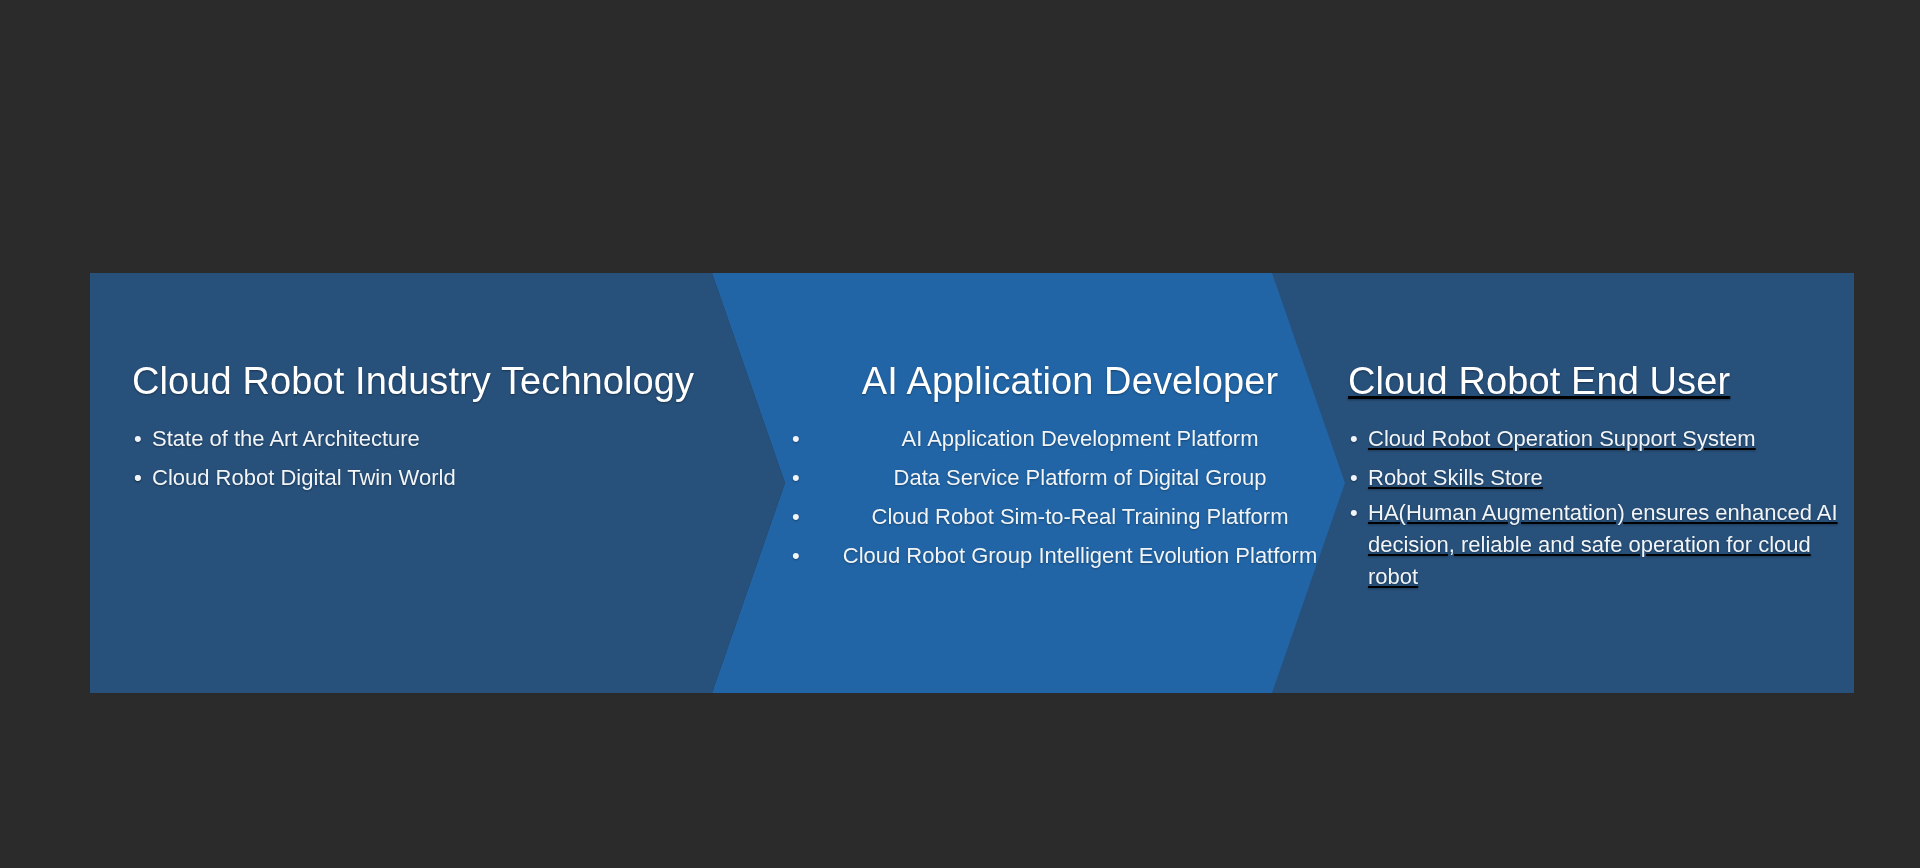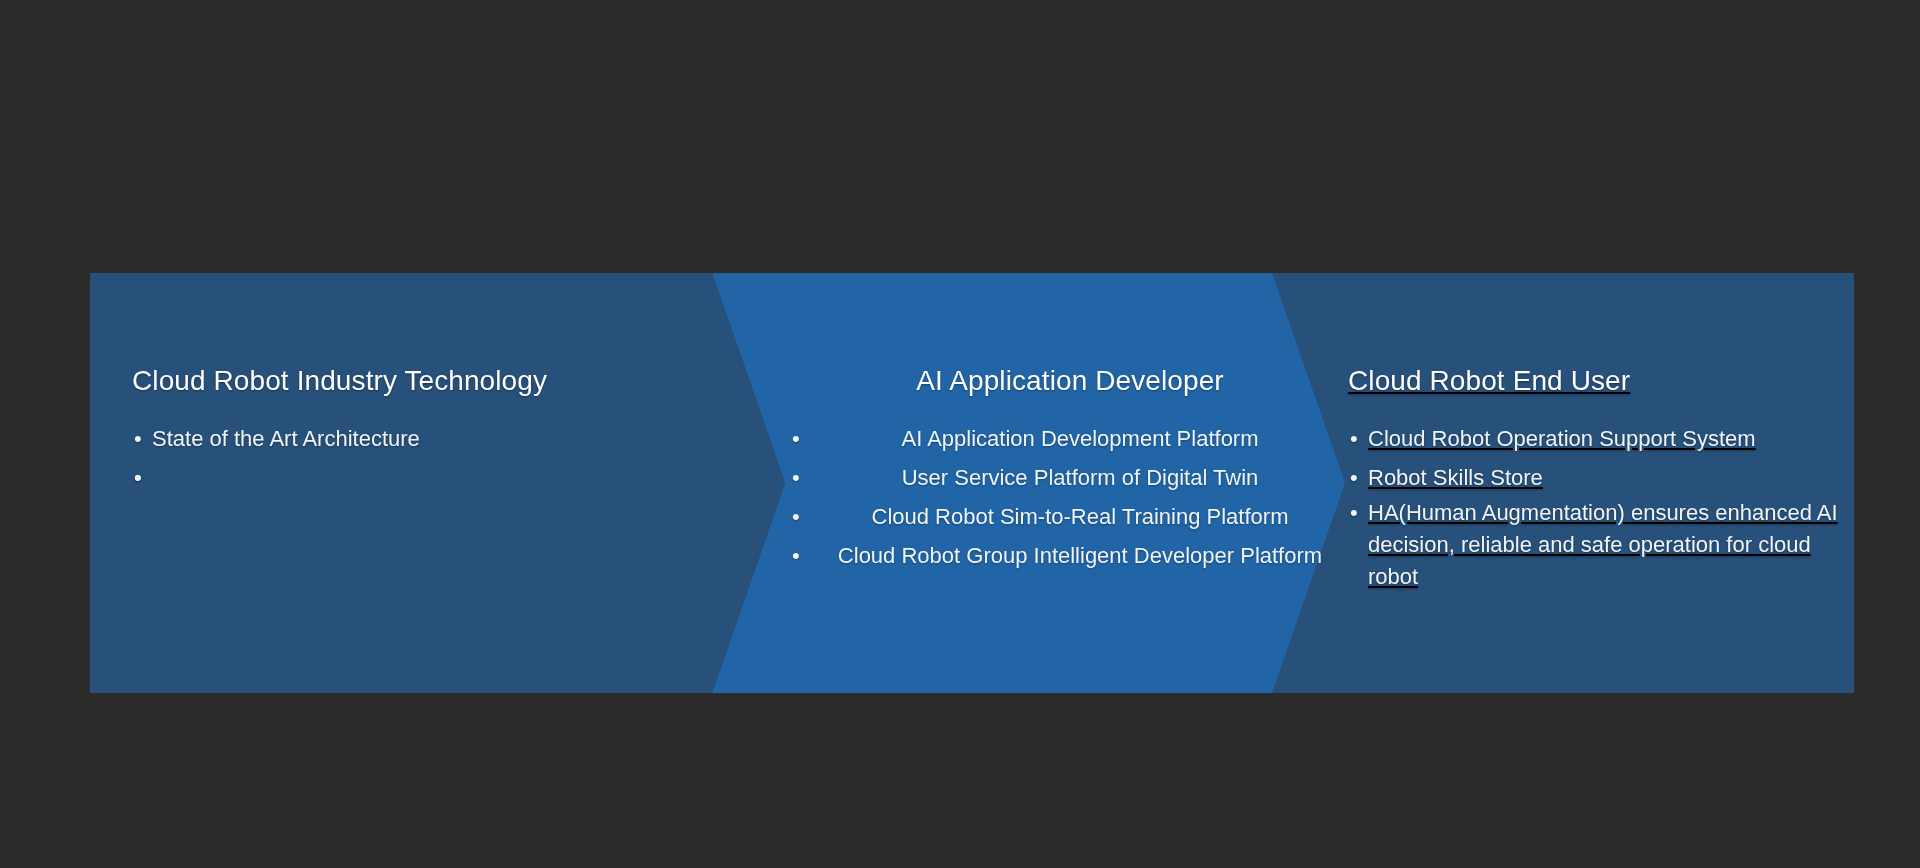--- a/index.html
+++ b/index.html
@@ -61,21 +61,21 @@
     height: 100%;
     box-sizing: border-box;
     padding-top: 88px;
   }
   .col-1 { left: 0;      width: 620px; padding-left: 42px; }
   .col-2 { left: 700px;  width: 560px; padding-left: 0px; text-align: center;  }
   .col-3 { left: 1258px; width: 500px; padding-left: 0px; text-decoration: underline;  }
 
   .panel-title {
     color: #ffffff;
-    font-size: 28px;
+    font-size: 38px;
     line-height: 40px;
     font-weight: 400;
     letter-spacing: 0.1px;
     white-space: nowrap;
     margin: 0 0 18px 0;
     text-shadow: 0 1px 2px rgba(0,0,0,0.35);
   }
   .col-1 .panel-title { padding-left: 0px; }
 
   ul.bullets {
@@ -121,42 +121,43 @@
     <ul class="bullets">
       <li>
         <span class="dot">•</span>
         <span>State of the Art Architecture</span>
       </li>
       <li>
         <span class="dot">•</span>
       </li>
       <li>
         <span class="dot">•</span>
+        <span>Cloud Robot Digital Twin World</span>
       </li>
     </ul>
   </div>
 
   <div class="col col-2">
     <h2 class="panel-title">AI Application Developer</h2>
     <ul class="bullets">
       <li>
         <span class="dot">•</span>
         <span>AI Application Development Platform</span>
       </li>
       <li>
         <span class="dot">•</span>
-        <span>User Service Platform of Digital Twin</span>
+        <span>Data Service Platform of Digital Group</span>
       </li>
       <li>
         <span class="dot">•</span>
         <span>Cloud Robot Sim-to-Real Training Platform</span>
       </li>
       <li>
         <span class="dot">•</span>
-        <span>Cloud Robot Group Intelligent Developer Platform</span>
+        <span>Cloud Robot Group Intelligent Evolution Platform</span>
       </li>
     </ul>
   </div>
 
   <div class="col col-3">
     <h2 class="panel-title">Cloud Robot End User</h2>
     <ul class="bullets">
       <li>
         <span class="dot">•</span>
         <span>Cloud Robot Operation Support System</span>

